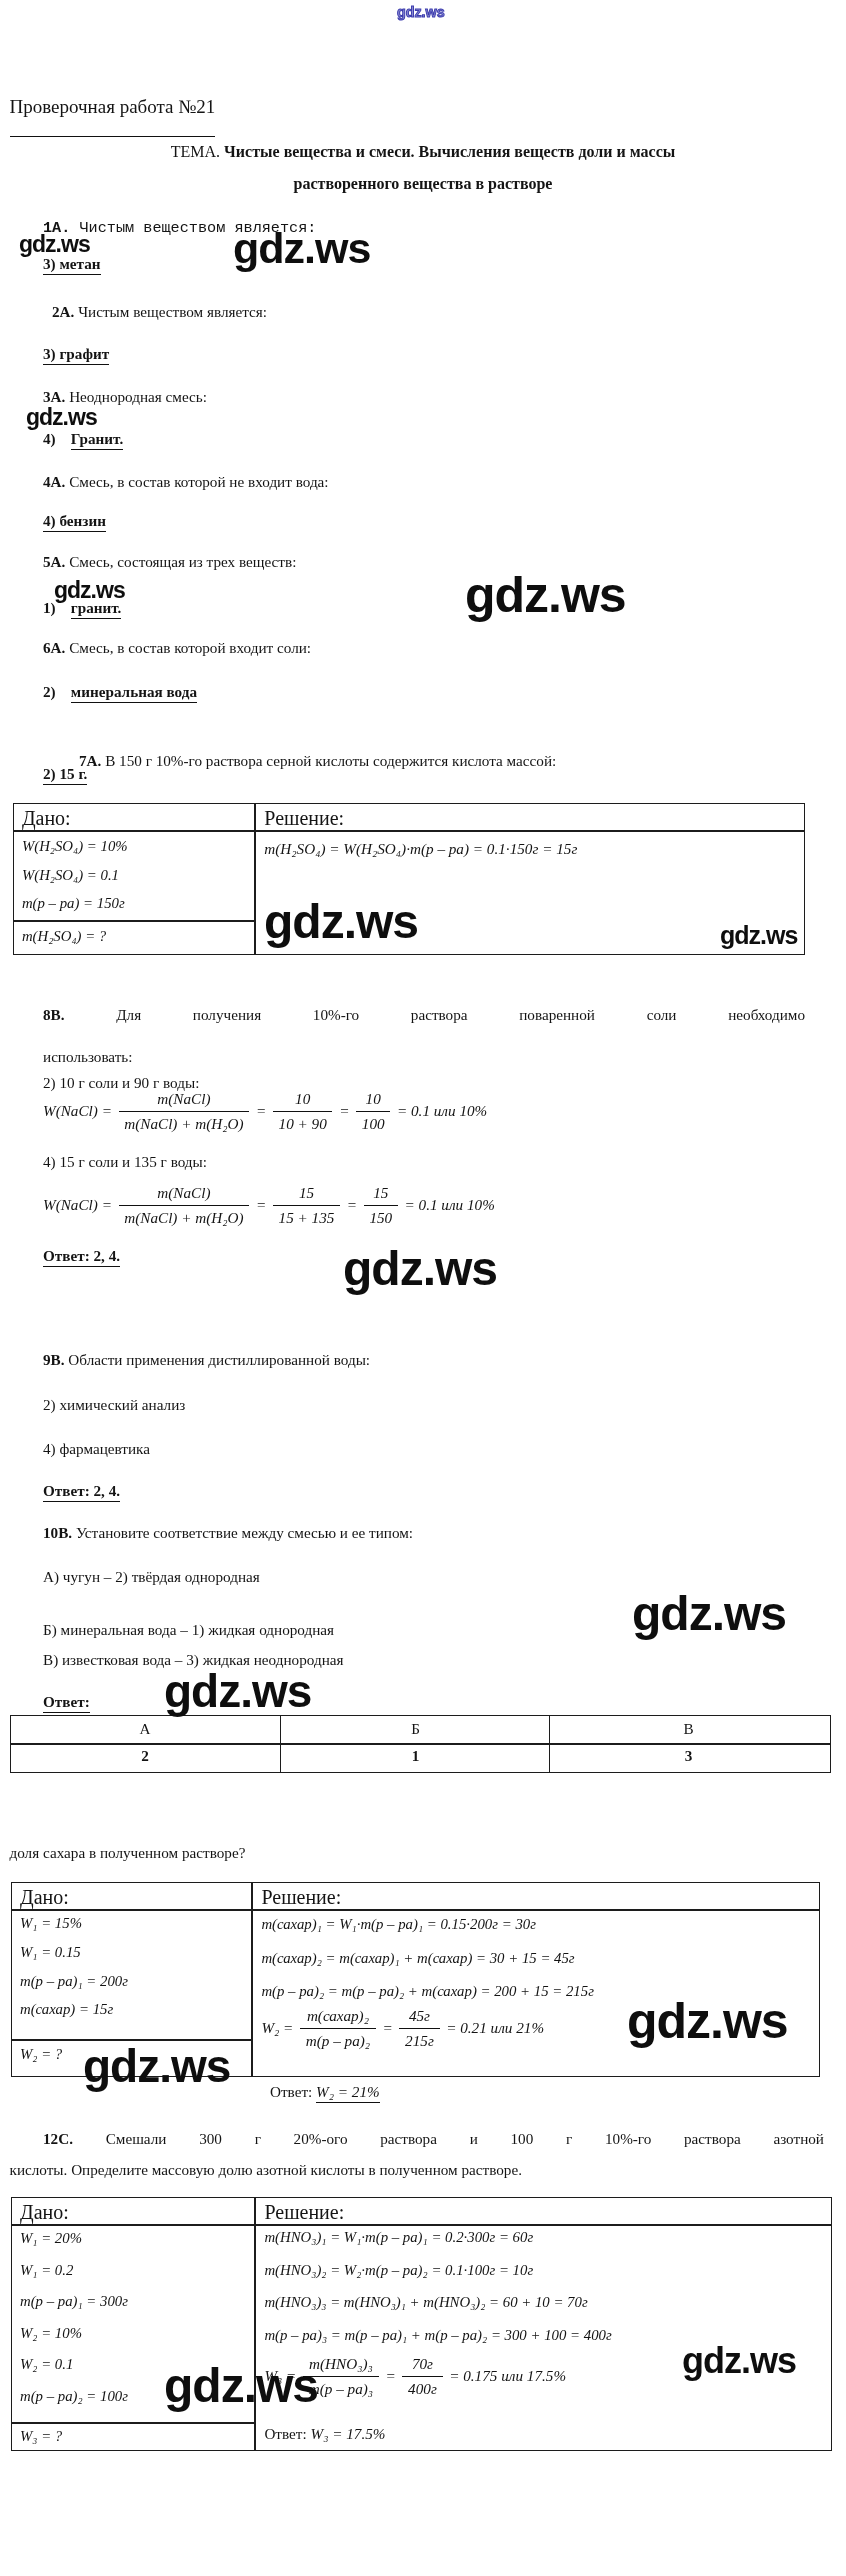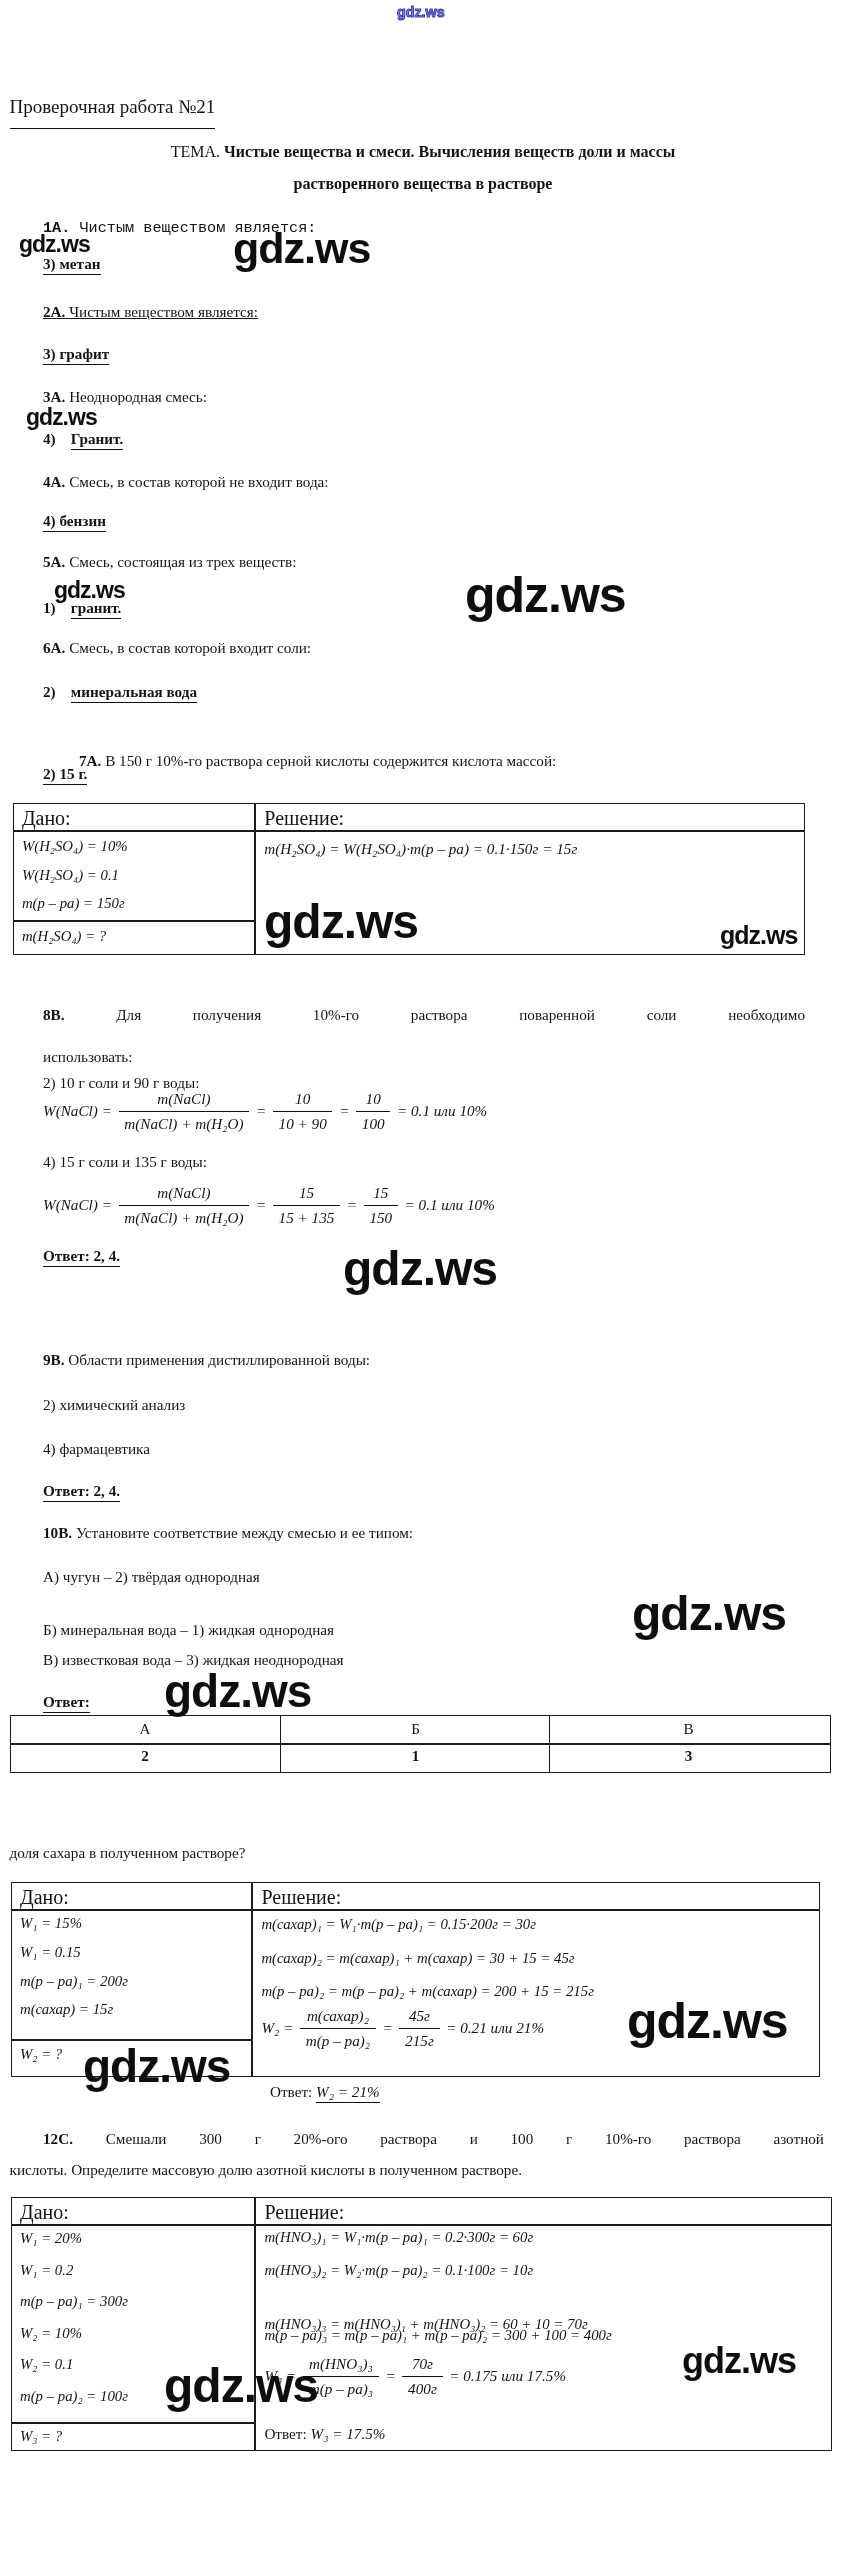--- a/index.html
+++ b/index.html
@@ -5,21 +5,21 @@
   html,body{margin:0;padding:0;background:#ffffff;}
   .page{position:relative;width:846px;height:2576px;background:#fff;overflow:hidden;
         font-family:"Liberation Serif","DejaVu Serif",serif;color:#141414;}
   .abs{position:absolute;white-space:nowrap;}
   .b{font-weight:bold;}
   .it{font-style:italic;font-family:"Liberation Serif","DejaVu Serif",serif;}
   .u{border-bottom:1.9px solid #111;padding-bottom:1.9px;}
   .qt{font-size:15.2px;}
   .ansline{font-size:15.2px;font-weight:bold;}
   .ansline .pre{margin-right:11.4px;}
-  .title{font-size:19px;border-bottom:1.9px solid #111;padding-bottom:11px;}
+  .title{font-size:19px;border-bottom:1.9px solid #111;padding-bottom:19px;}
   .tema{width:846px;text-align:center;font-size:16px;}
   .wm{font-family:"Liberation Sans","DejaVu Sans",sans-serif;font-weight:bold;color:#0e0e0e;
       line-height:1;letter-spacing:-1px;z-index:30;}
   .wm-blue{font-family:"Liberation Sans","DejaVu Sans",sans-serif;font-weight:bold;font-size:14.3px;
       color:#8a8ad0;-webkit-text-stroke:1px #3c3cae;letter-spacing:0;}
   .tbl{position:absolute;border:1.9px solid #1c1c1c;box-sizing:border-box;background:transparent;}
   .vline{position:absolute;top:0;bottom:0;width:1.9px;background:#1c1c1c;}
   .hline{position:absolute;height:1.9px;background:#1c1c1c;}
   .celllabel{font-size:20px;}
   .mathline{font-size:14.8px;font-style:italic;}
@@ -61,21 +61,21 @@
   <div class="abs tema b" style="left:0;top:175px;">растворенного вещества в растворе</div>
 
   <div class="abs qt" style="left:43px;top:219px;font-family:Liberation Mono, monospace;">
     <span class="b">1А.</span>
     <span>Чистым веществом является:</span>
   </div>
   <div class="abs ansline" style="left:43px;top:255px;">
     <span class="u">3) метан</span>
   </div>
 
-  <div class="abs qt" style="left:43px;top:303px;text-decoration:underline;">
+  <div class="abs qt" style="left:52px;top:303px;">
     <span class="b">2А.</span>
     <span>Чистым веществом является:</span>
   </div>
   <div class="abs ansline" style="left:43px;top:345px;">
     <span class="u">3) графит</span>
   </div>
 
   <div class="abs qt" style="left:43px;top:388px;">
     <span class="b">3А.</span>
     <span>Неоднородная смесь:</span>
@@ -266,21 +266,21 @@
     <div class="abs celllabel" style="left:252px;top:2.9px;">Решение:</div>
     <div class="abs mathline" style="left:7.6px;top:32px;">W₁ = 20%</div>
     <div class="abs mathline" style="left:7.6px;top:64px;">W₁ = 0.2</div>
     <div class="abs mathline" style="left:7.6px;top:95px;">m(р – ра)₁ = 300г</div>
     <div class="abs mathline" style="left:7.6px;top:127px;">W₂ = 10%</div>
     <div class="abs mathline" style="left:7.6px;top:158px;">W₂ = 0.1</div>
     <div class="abs mathline" style="left:7.6px;top:190px;">m(р – ра)₂ = 100г</div>
     <div class="abs mathline" style="left:7.6px;top:230px;">W₃ = ?</div>
     <div class="abs mathline" style="left:252px;top:31px;">m(HNO₃)₁ = W₁·m(р – ра)₁ = 0.2·300г = 60г</div>
     <div class="abs mathline" style="left:252px;top:64px;">m(HNO₃)₂ = W₂·m(р – ра)₂ = 0.1·100г = 10г</div>
-    <div class="abs mathline" style="left:252px;top:96px;margin-top:22px;">m(HNO₃)₃ = m(HNO₃)₁ + m(HNO₃)₂ = 60 + 10 = 70г</div>
+    <div class="abs mathline" style="left:252px;top:96px;">m(HNO₃)₃ = m(HNO₃)₁ + m(HNO₃)₂ = 60 + 10 = 70г</div>
     <div class="abs mathline" style="left:252px;top:129px;">m(р – ра)₃ = m(р – ра)₁ + m(р – ра)₂ = 300 + 100 = 400г</div>
     <div class="eqrow" style="left:252px;top:157px;">
       <span>W₃ =</span>
       <span class="frac">
         <span class="num">m(HNO₃)₃</span>
         <span class="den">m(р – ра)₃</span>
       </span>
       <span>=</span>
       <span class="frac">
         <span class="num">70г</span>

